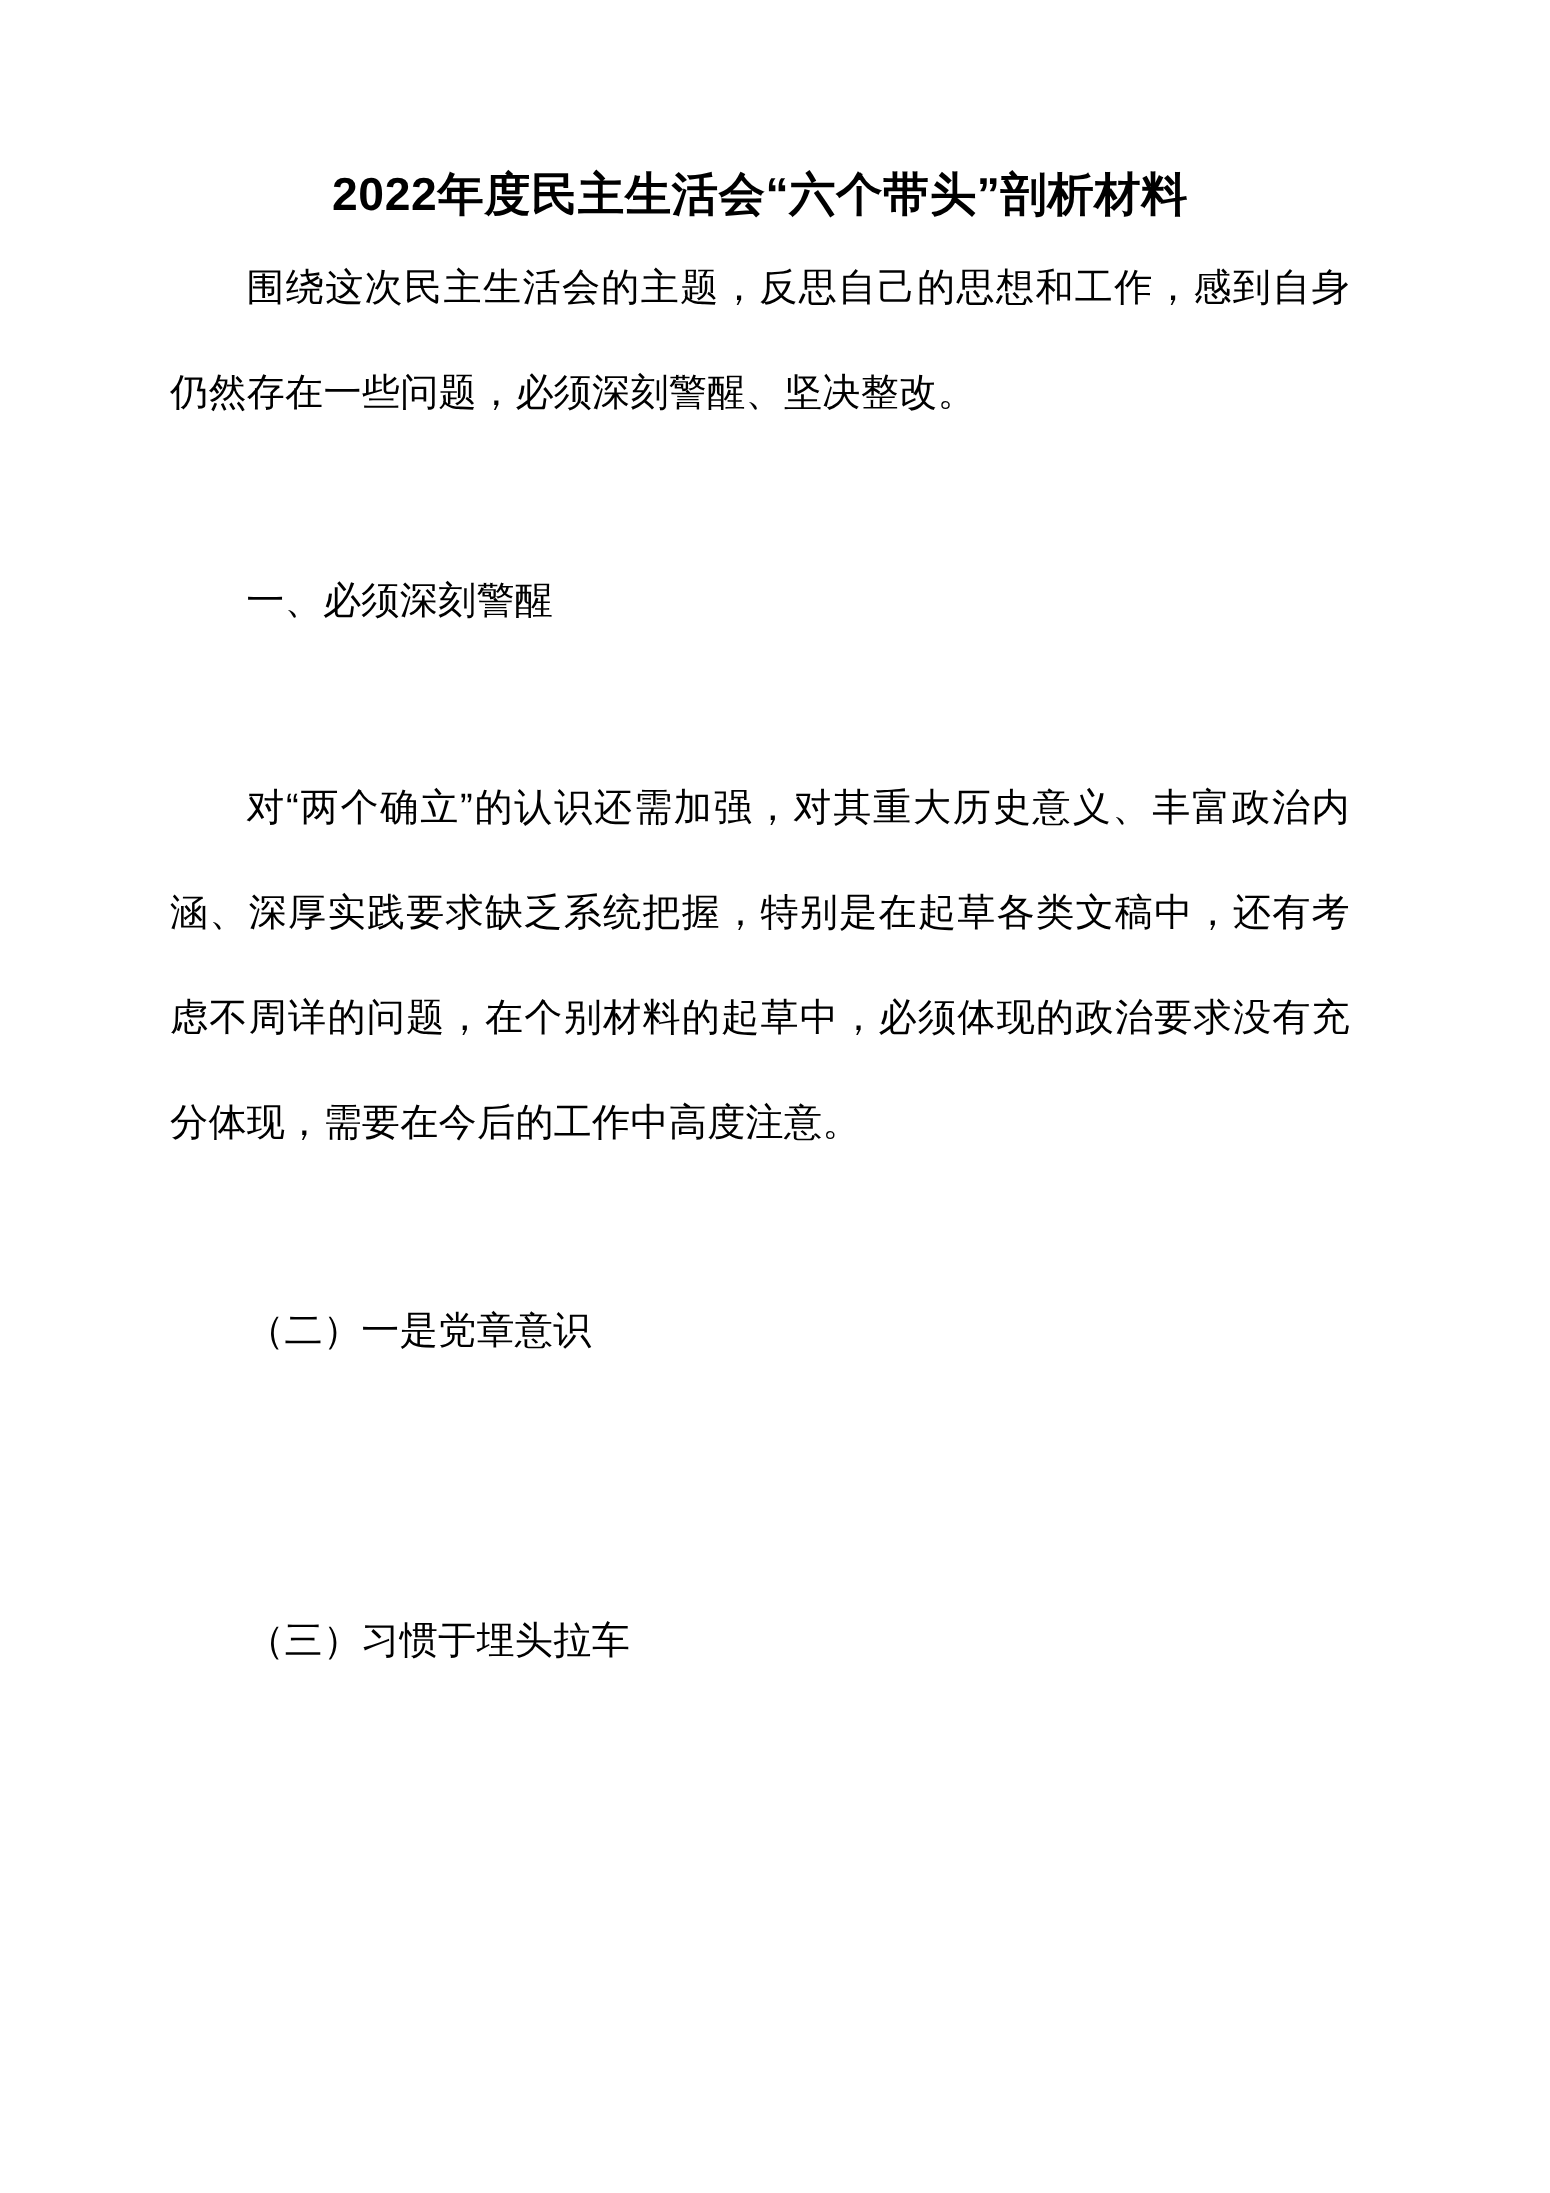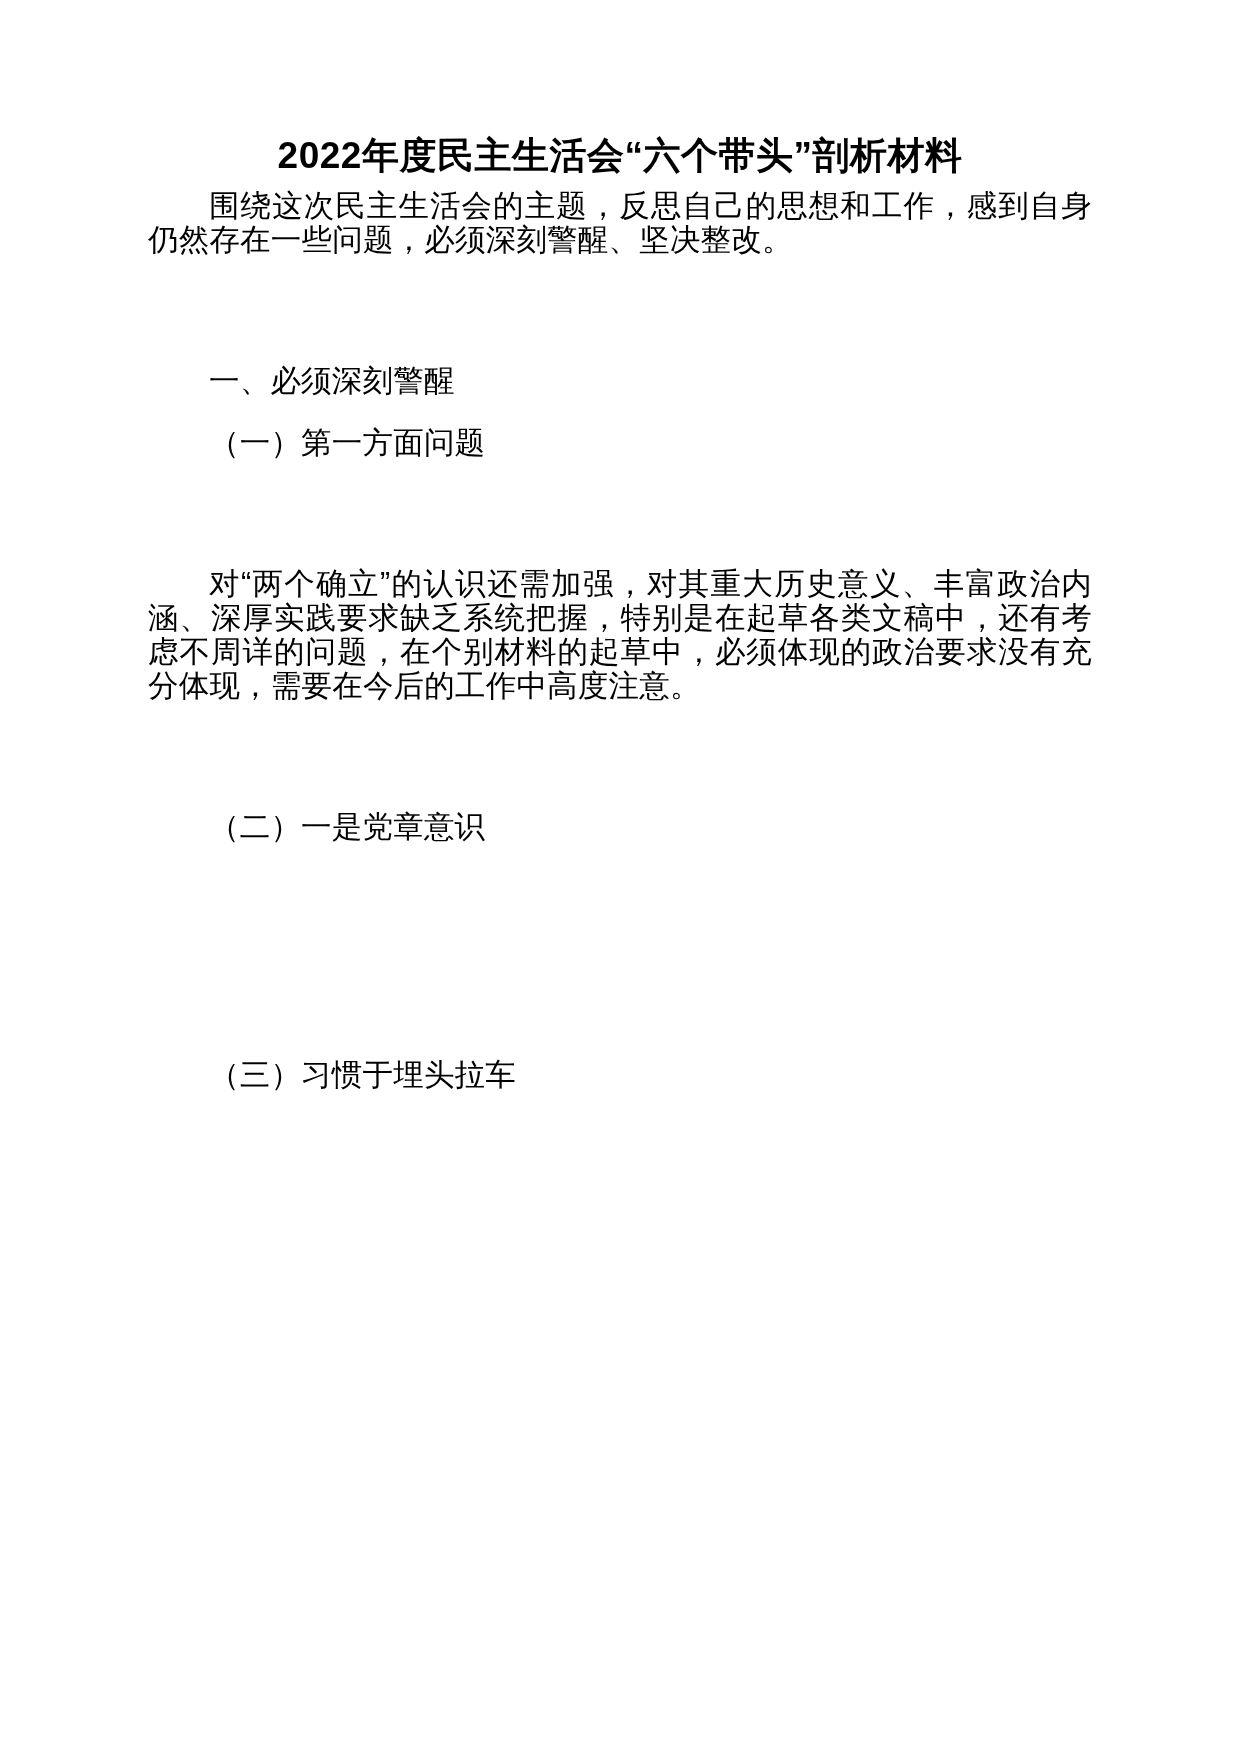--- a/index.html
+++ b/index.html
@@ -14,38 +14,38 @@
     height: 1754px;
     background: #ffffff;
     overflow: hidden;
     box-sizing: border-box;
     font-family: "Liberation Sans", "DejaVu Sans", sans-serif;
     color: #000000;
   }
 
   .doc-body {
     position: absolute;
-    left: 148px;
+    left: 136px;
     top: 128px;
     width: 944px;
   }
 
   .doc-title {
     font-size: 37px;
     font-weight: bold;
     text-align: center;
     letter-spacing: 0.5px;
     line-height: 1.5;
     margin: 0 0 4px 0;
     white-space: nowrap;
   }
 
   .para {
     font-size: 30.5px;
-    line-height: 34px;
+    line-height: 84px;
     text-align: justify;
     text-justify: inter-ideograph;
     text-indent: 61px;
     margin: 0;
     letter-spacing: 0.2px;
     word-break: break-all;
   }
 
   .heading {
     font-size: 30.5px;
@@ -77,21 +77,20 @@
 
     <h1 class="doc-title">2022年度民主生活会“六个带头”剖析材料</h1>
 
     <p class="para">围绕这次民主生活会的主题，反思自己的思想和工作，感到自身仍然存在一些问题，必须深刻警醒、坚决整改。</p>
 
     <div class="spacer-line"></div>
     <div class="spacer-half"></div>
 
     <p class="heading">一、必须深刻警醒</p>
 
-    <p class="heading">（一）第一方面问题</p>
 
     <div class="spacer-line"></div>
     <div class="spacer-half"></div>
 
     <p class="para">对“两个确立”的认识还需加强，对其重大历史意义、丰富政治内涵、深厚实践要求缺乏系统把握，特别是在起草各类文稿中，还有考虑不周详的问题，在个别材料的起草中，必须体现的政治要求没有充分体现，需要在今后的工作中高度注意。</p>
 
     <div class="spacer-line"></div>
     <div class="spacer-half"></div>
 
     <p class="heading">（二）一是党章意识</p>

